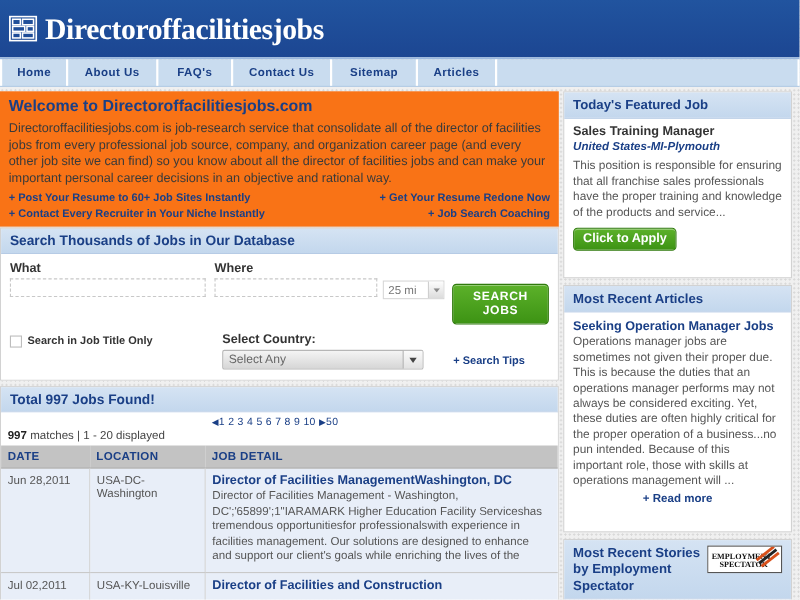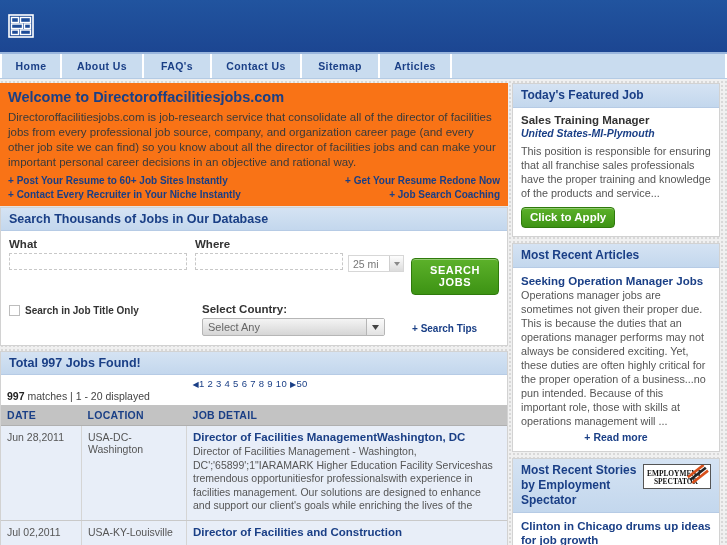--- a/index.html
+++ b/index.html
@@ -305,21 +305,21 @@
     color: #1a3f86;
     font-weight: bold;
     font-size: 12px;
     padding: 4px 8px;
     border-bottom: 1px solid #b6cbe5;
     display: flex;
     justify-content: space-between;
     align-items: flex-start;
   }
   .side-head-text { line-height: 15px; }
-  .side-body { padding: 6px 8px 8px 8px; }
+  .side-body { padding: 6px 8px 24px 8px; }
   .feat-title {
     font-size: 11.5px; font-weight: bold; color: #333;
     margin-bottom: 1px;
   }
   .feat-loc {
     font-size: 10.5px; font-weight: bold; font-style: italic;
     color: #1a3f86; margin-bottom: 5px;
   }
   .feat-desc {
     font-size: 10.8px; line-height: 14px; color: #555;
@@ -365,20 +365,21 @@
 <div class="header">
   <svg class="logo-mark" viewBox="0 0 26 24">
     <rect x="1" y="1" width="24" height="22" fill="none" stroke="#ffffff" stroke-width="1.6"></rect>
     <rect x="3.5" y="3.5" width="7" height="5" fill="none" stroke="#ffffff" stroke-width="1.4"></rect>
     <rect x="12.5" y="3.5" width="10" height="5" fill="none" stroke="#ffffff" stroke-width="1.4"></rect>
     <rect x="3.5" y="10" width="11" height="4.5" fill="none" stroke="#ffffff" stroke-width="1.4"></rect>
     <rect x="16.5" y="10" width="6" height="4.5" fill="none" stroke="#ffffff" stroke-width="1.4"></rect>
     <rect x="3.5" y="16" width="7" height="4.5" fill="none" stroke="#ffffff" stroke-width="1.4"></rect>
     <rect x="12.5" y="16" width="10" height="4.5" fill="none" stroke="#ffffff" stroke-width="1.4"></rect>
   </svg>
+  <div class="site-title">Directoroffacilitiesjobs</div>
 </div>
 
 <div class="nav">
   <div class="nav-item nav-w1">
       <span>Home</span>
     </div>
   <div class="nav-item nav-w2">
       <span>About Us</span>
     </div>
   <div class="nav-item nav-w3">

